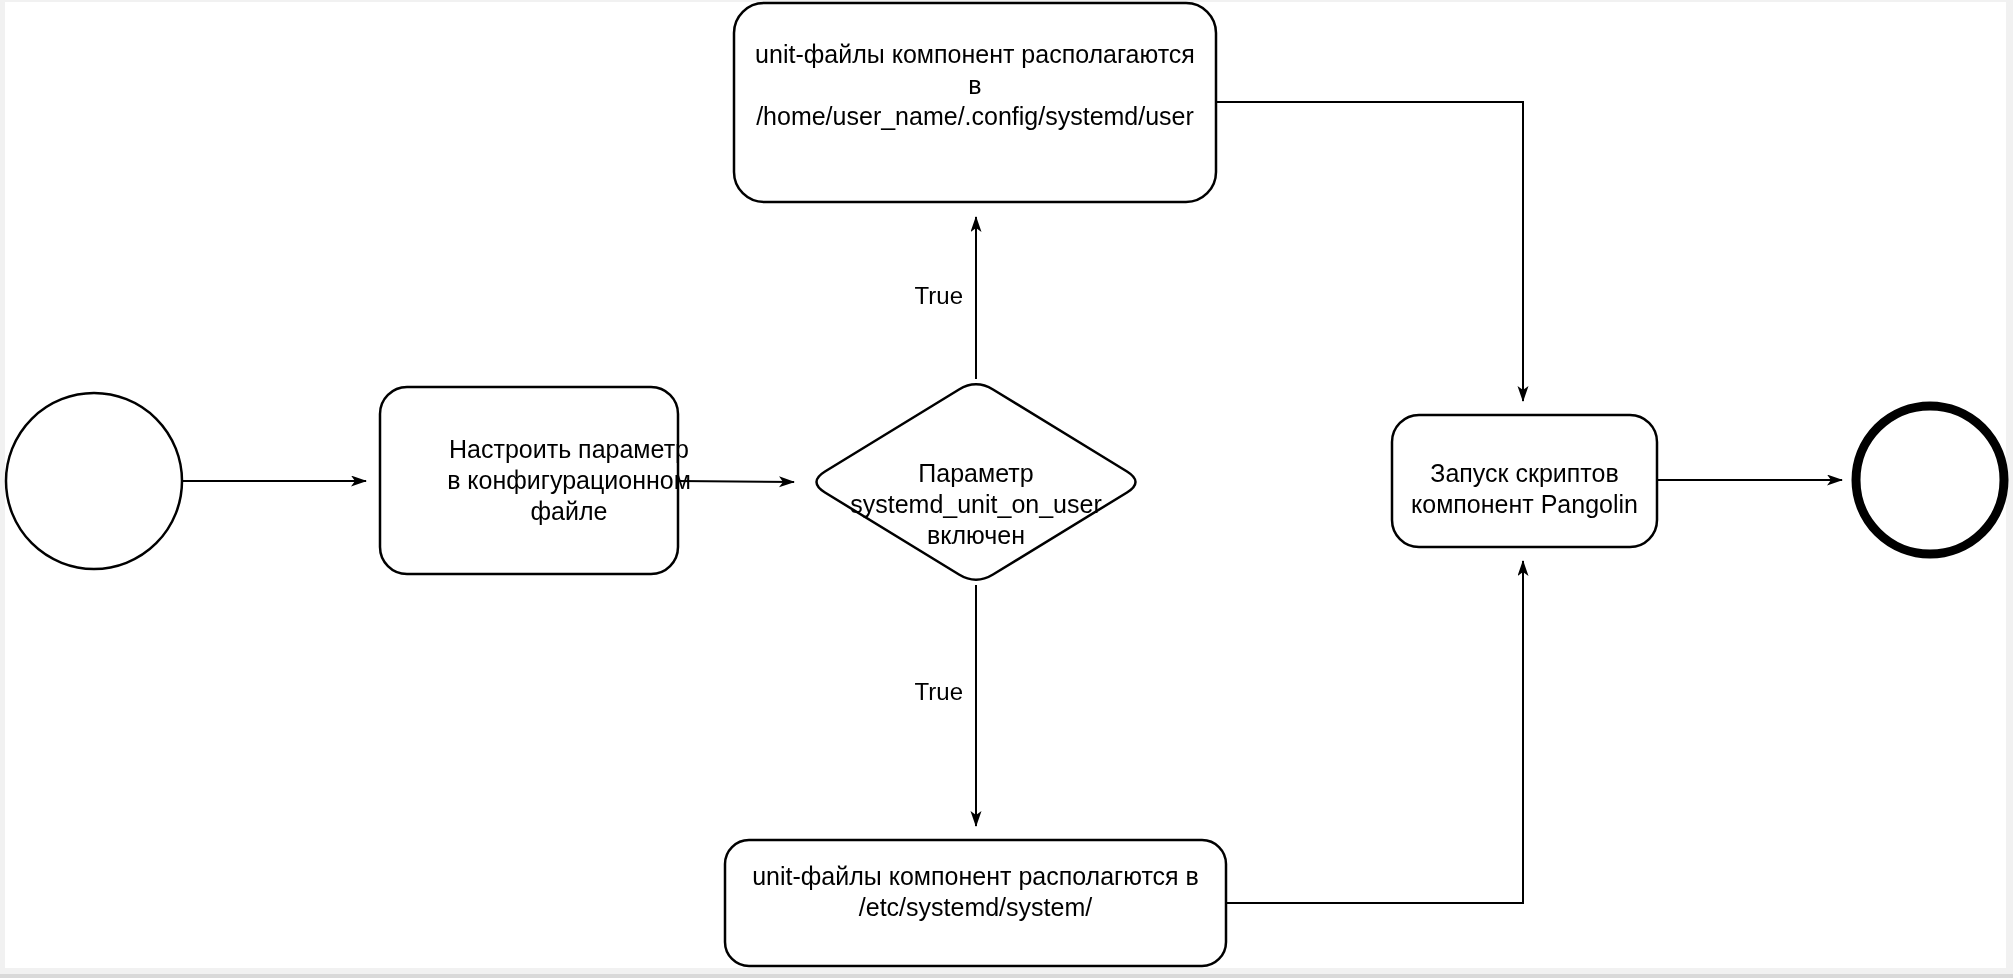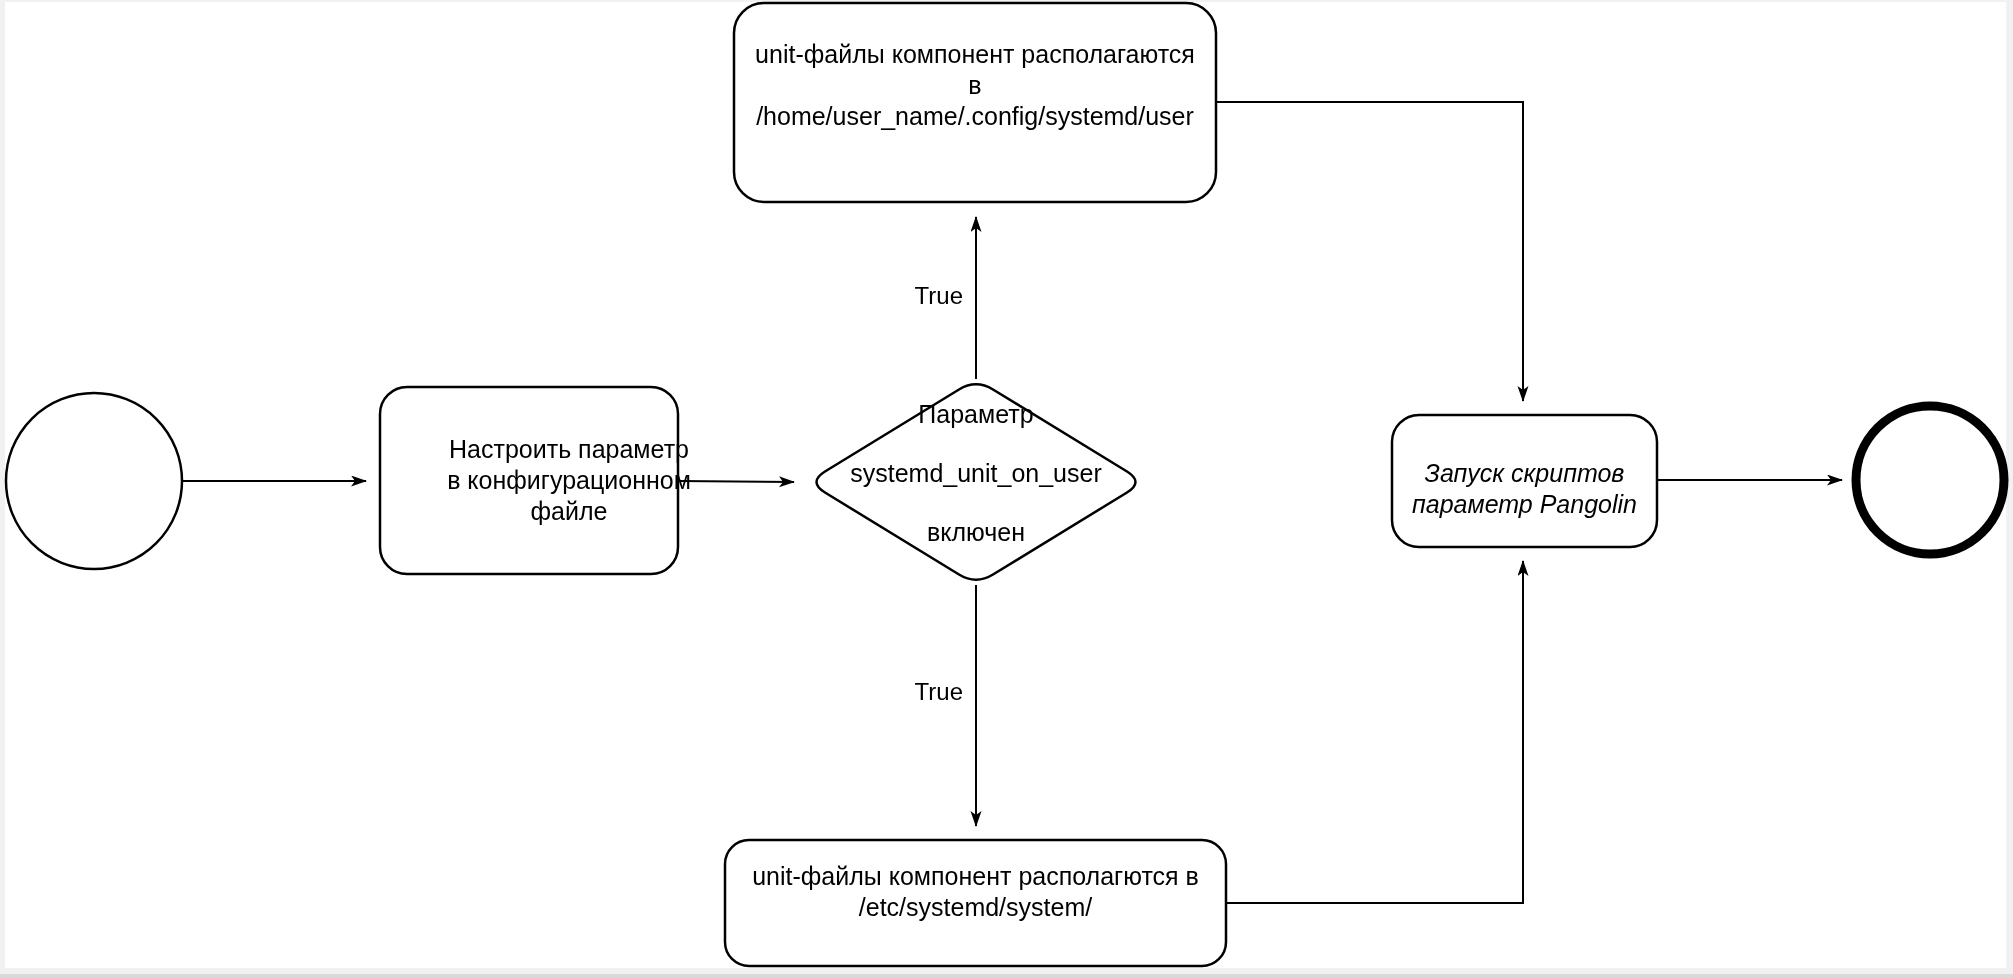--- a/index.html
+++ b/index.html
@@ -76,37 +76,37 @@
     <rect class="shape" x="1392" y="415" width="265" height="132" rx="27"></rect>
     <circle class="end-ring" cx="1930" cy="480" r="74"></circle>
   </svg>
 
   <div class="node-text" style="left:380px; top:387px; width:298px; height:187px;padding-left:40px;">
     <span>Настроить параметр</span>
     <span>в конфигурационном</span>
     <span>файле</span>
   </div>
 
-  <div class="node-text" style="left:808px; top:370px; width:336px; height:206px;gap:28px;">
+  <div class="node-text" style="left:808px; top:401px; width:336px; height:206px;">
     <span>Параметр</span>
     <span>systemd_unit_on_user</span>
     <span>включен</span>
   </div>
 
   <div class="node-text" style="left:734px; top:3px; width:482px; height:164px;">
     <span>unit-файлы компонент располагаются</span>
     <span>в</span>
     <span>/home/user_name/.config/systemd/user</span>
   </div>
 
   <div class="node-text" style="left:725px; top:840px; width:501px; height:104px;">
     <span>unit-файлы компонент располагются в</span>
     <span>/etc/systemd/system/</span>
   </div>
 
-  <div class="node-text" style="left:1392px; top:415px; width:265px; height:147px;font-style:italic;">
+  <div class="node-text" style="left:1392px; top:415px; width:265px; height:147px;">
     <span>Запуск скриптов</span>
-    <span>параметр Pangolin</span>
+    <span>компонент Pangolin</span>
   </div>
 
   <div class="edge-label" style="left:790px; top:280px; width:173px;">True</div>
   <div class="edge-label" style="left:790px; top:676px; width:173px;">True</div>
 </div>
 
 </body></html>

